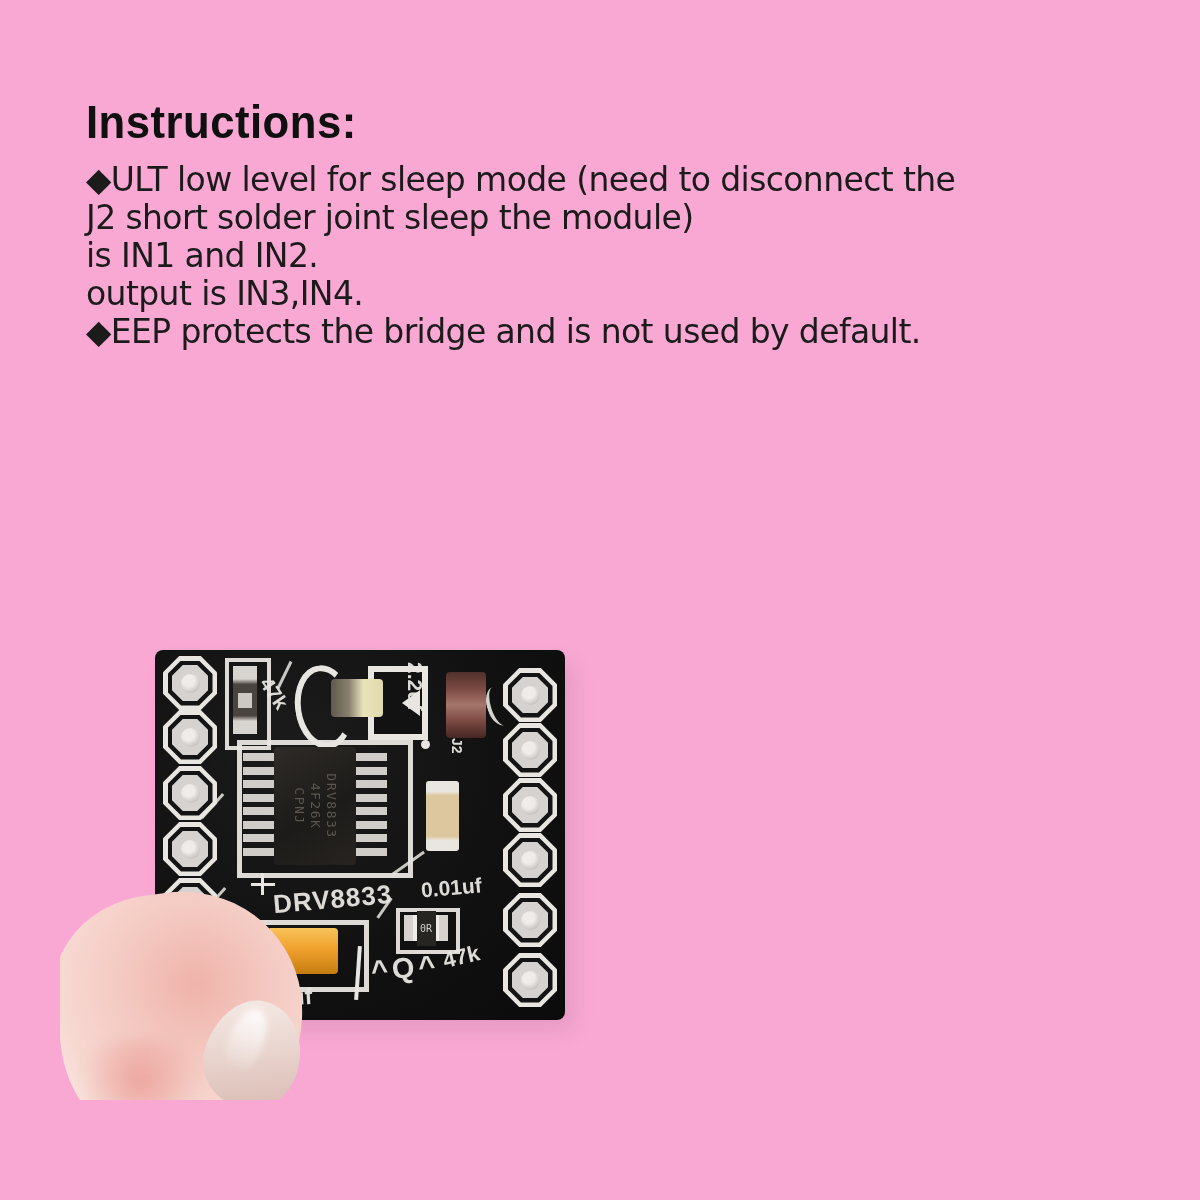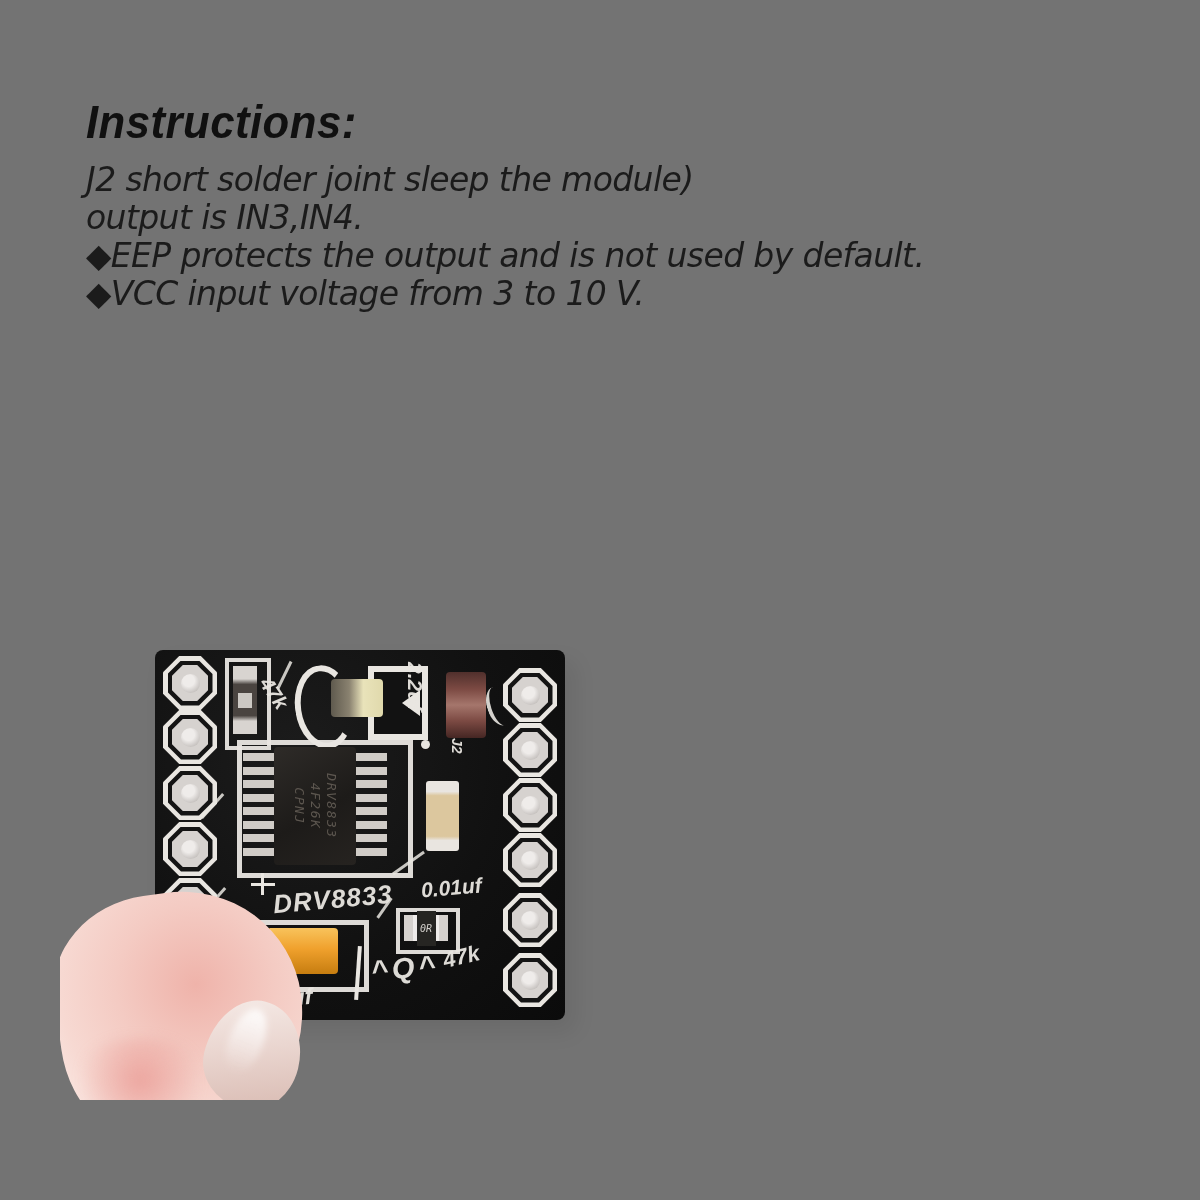--- a/index.html
+++ b/index.html
@@ -1,17 +1,17 @@
 <!DOCTYPE html>
 <html style="--text: #1a1a1a; --pcb: #121212; --silk: #e9e6e1; --pad: #d6d2cf; --hole: #efecea; --cap-orange: #f0a12d; --cap-maroon: #7c4a43; --cap-tan: #dcc79e; --led: #e9e3ba; --finger: #f4cbc3; --nail: #ead6d0;"><head>
 <meta charset="utf-8">
 <style>
   html,body{margin:0;padding:0;background:#ffffff;}
-  .page{position:relative;width:1200px;height:1200px;background:#737373;overflow:hidden;
-        font-family:"DejaVu Sans",sans-serif;color:var(--text,#1a1a1a);font-style:italic;}
+  .page{position:relative;width:1200px;height:1200px;background:#f9a8d4;overflow:hidden;
+        font-family:"DejaVu Sans",sans-serif;color:var(--text,#1a1a1a);}
 
   
   .title{position:absolute;left:86px;top:94px;margin:0;
          font-family:"Liberation Sans",sans-serif;font-weight:800;font-size:47px;
          letter-spacing:0.5px;color:#101010;transform:scaleX(.93);transform-origin:left top;}
   .text-block{position:absolute;left:86px;top:161px;}
   .line{white-space:nowrap;font-size:33px;line-height:38px;height:38px;
         letter-spacing:-0.6px;color:#1b1b1b;}
 
   
@@ -104,24 +104,25 @@
   .rot90{transform:rotate(90deg);transform-origin:0 0;}
 </style>
 </head>
 <body>
 
 <div class="page">
 
   <h1 class="title">Instructions:</h1>
 
   <div class="text-block">
+    <div class="line">◆ULT low level for sleep mode (need to disconnect the</div>
     <div class="line">J2 short solder joint sleep the module)</div>
+    <div class="line">is IN1 and IN2.</div>
     <div class="line">output is IN3,IN4.</div>
-    <div class="line">◆EEP protects the output and is not used by default.</div>
-    <div class="line">◆VCC input voltage from 3 to 10 V.</div>
+    <div class="line">◆EEP protects the bridge and is not used by default.</div>
   </div>
 
   <div class="photo">
 
     <div class="board">
 
       <div class="pad" style="left:8px;top:6px">
           <div class="oct o1">
             <div class="oct o2">
               <div class="oct o3">

